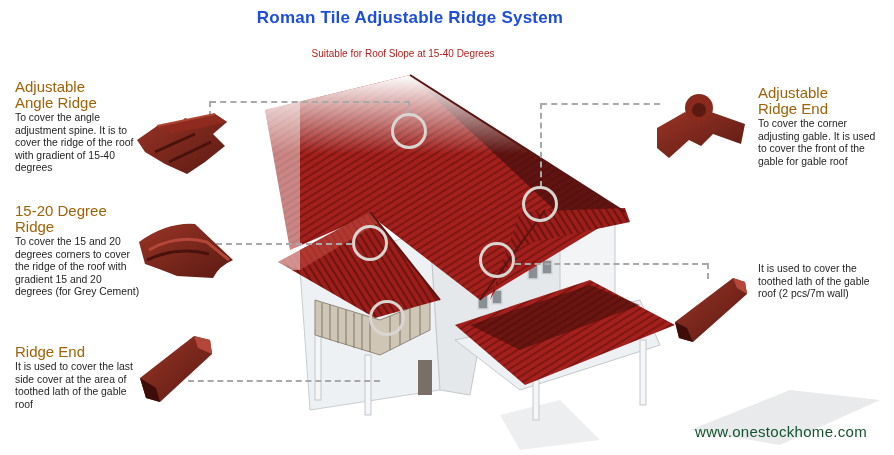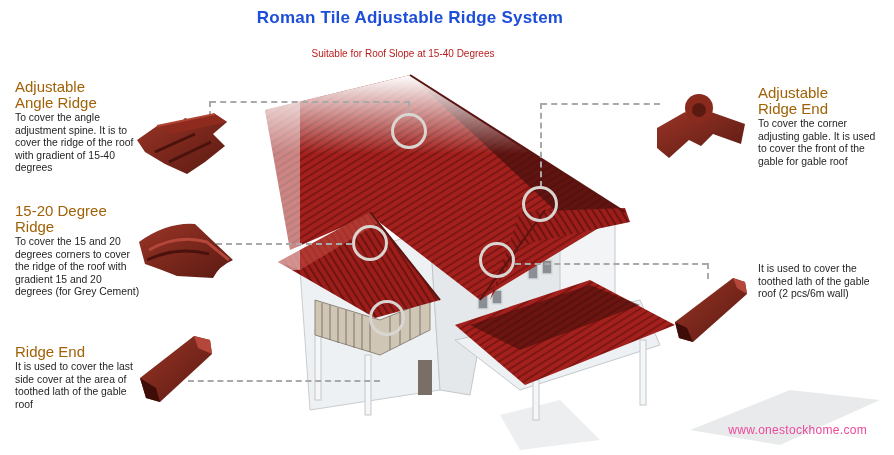--- a/index.html
+++ b/index.html
@@ -28,21 +28,21 @@
 
     .dash { position: absolute; border-color: #a9a9a9; border-style: dashed; border-width: 0; }
 
     .marker {
       position: absolute; width: 36px; height: 36px; border-radius: 50%;
       border: 3px solid #d9d6d2; background: transparent;
     }
 
     .watermark {
       position: absolute; right: 27px; top: 423px;
-      font-size: 12px; color: #ec4899; letter-spacing: 0.3px; text-align: center;
+      font-size: 15px; color: #14532d; letter-spacing: 0.3px; text-align: center;
     }
 
     svg { position: absolute; overflow: visible; }
   </style>
 </head>
 <body>
 
 <div class="title">Roman Tile Adjustable Ridge System</div>
 <div class="subtitle">Suitable for Roof Slope at 15-40 Degrees</div>
 
@@ -193,16 +193,16 @@
   <div class="desc">It is used to cover the last side cover at the area of toothed lath of the gable roof</div>
 </div>
 
 <div class="callout" id="c-ridge-end">
   <div class="name">Adjustable</div>
   <div class="name">Ridge End</div>
   <div class="desc">To cover the corner adjusting gable. It is used to cover the front of the gable for gable roof</div>
 </div>
 
 <div class="callout" id="c-barge">
-  <div class="desc">It is used to cover the toothed lath of the gable roof (2 pcs/6m wall)</div>
+  <div class="desc">It is used to cover the toothed lath of the gable roof (2 pcs/7m wall)</div>
 </div>
 
 <div class="watermark">www.onestockhome.com</div>
 
 </body></html>

